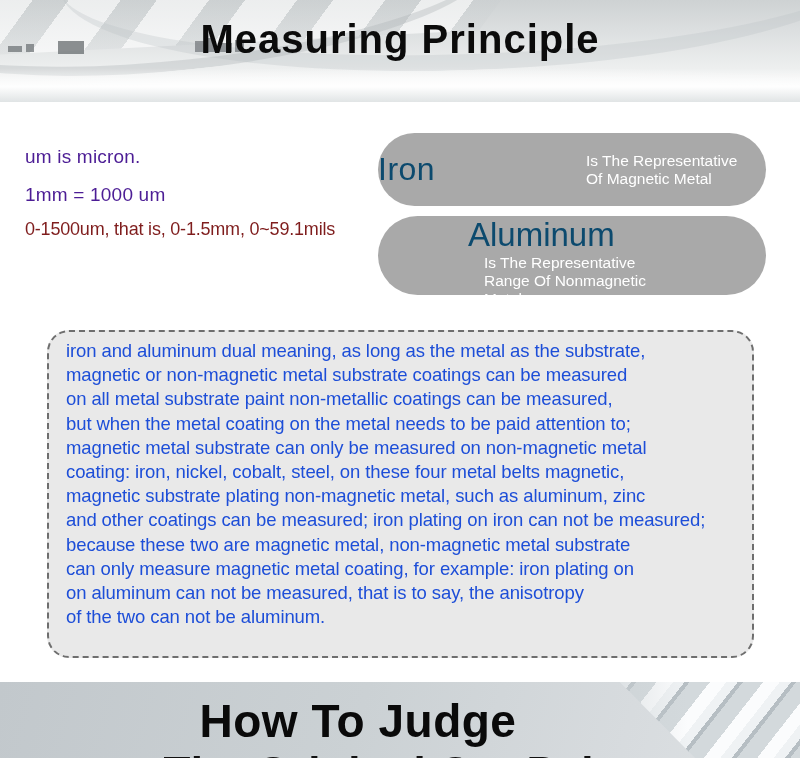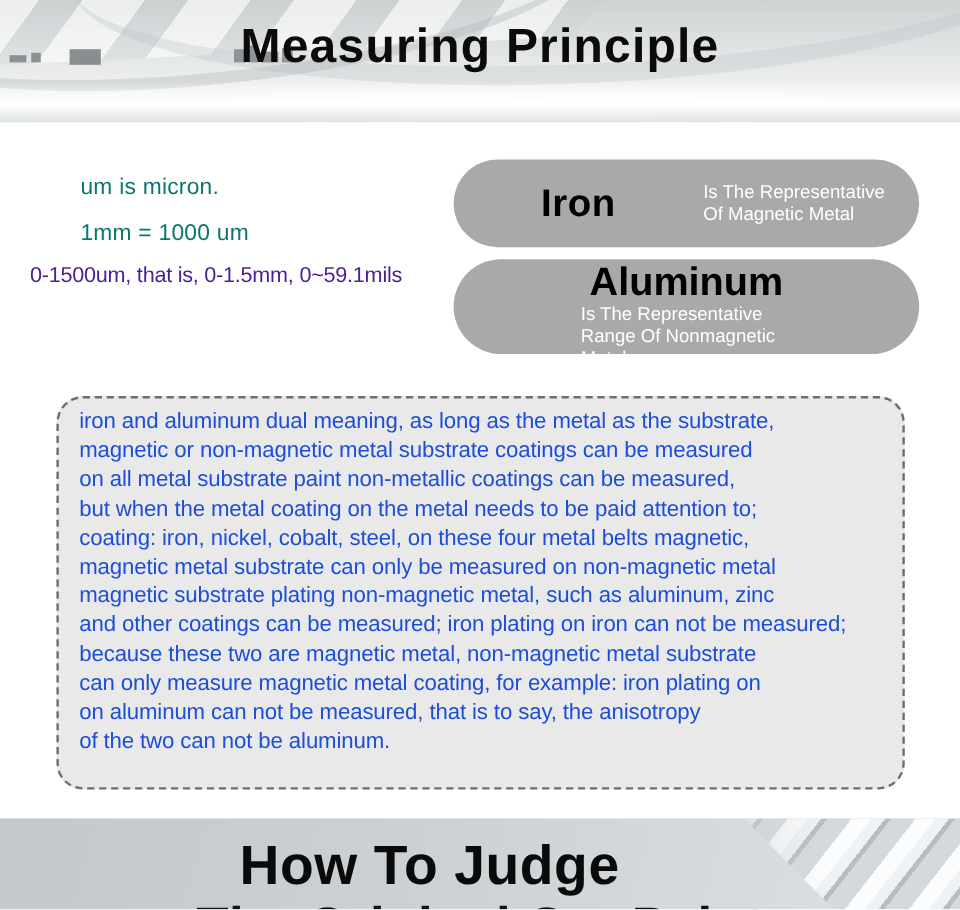--- a/index.html
+++ b/index.html
@@ -78,50 +78,49 @@
 
   
   .conversions {
     position: absolute;
     left: 25px; top: 146px;
     width: 350px;
   }
   .conv-line {
     font-size: 19px;
     line-height: 21px;
-    color: #0f766e;
+    color: #4c1d95;
     margin-bottom: 17px;
     letter-spacing: 0.2px;
-    margin-left: 42px;
   }
   .conv-range {
     font-size: 18px;
     line-height: 20px;
-    color: #4c1d95;
+    color: #7f1d1d;
     letter-spacing: -0.2px;
     margin-top: -3px;
   }
 
   
   .badge {
     position: absolute;
     left: 378px;
     width: 388px;
     background: #a9a9a9;
     border-radius: 42px;
     display: flex;
     align-items: center;
   }
   .badge-iron { top: 133px; height: 73px; }
   .badge-aluminum { top: 216px; height: 79px; flex-direction: column; }
   .badge-label {
     width: 208px;
-    text-align: center;
-    font-weight: bold;
-    color: #000000;
+    text-align: left;
+    font-weight: normal;
+    color: #0c4a6e;
     letter-spacing: 0.5px;
   }
   .badge-iron .badge-label { font-size: 32px; }
   .badge-aluminum .badge-label { font-size: 33px; letter-spacing: 0; }
   .badge-desc {
     width: 176px;
     color: #ffffff;
     font-size: 15.5px;
     line-height: 18px;
     white-space: pre-line;
@@ -226,22 +225,22 @@
     <div class="badge-desc">Is The Representative
 Range Of Nonmagnetic
 Metals</div>
   </div>
 
   <section class="explanation-box">
     <div class="exp-line">iron and aluminum dual meaning, as long as the metal as the substrate,</div>
     <div class="exp-line">magnetic or non-magnetic metal substrate coatings can be measured</div>
     <div class="exp-line">on all metal substrate paint non-metallic coatings can be measured,</div>
     <div class="exp-line">but when the metal coating on the metal needs to be paid attention to;</div>
+    <div class="exp-line">magnetic metal substrate can only be measured on non-magnetic metal</div>
     <div class="exp-line">coating: iron, nickel, cobalt, steel, on these four metal belts magnetic,</div>
-    <div class="exp-line">magnetic metal substrate can only be measured on non-magnetic metal</div>
     <div class="exp-line">magnetic substrate plating non-magnetic metal, such as aluminum, zinc</div>
     <div class="exp-line">and other coatings can be measured; iron plating on iron can not be measured;</div>
     <div class="exp-line">because these two are magnetic metal, non-magnetic metal substrate</div>
     <div class="exp-line">can only measure magnetic metal coating, for example: iron plating on</div>
     <div class="exp-line">on aluminum can not be measured, that is to say, the anisotropy</div>
     <div class="exp-line">of the two can not be aluminum.</div>
   </section>
 
   <footer class="footer-band">
     <div class="footer-steps"></div>

